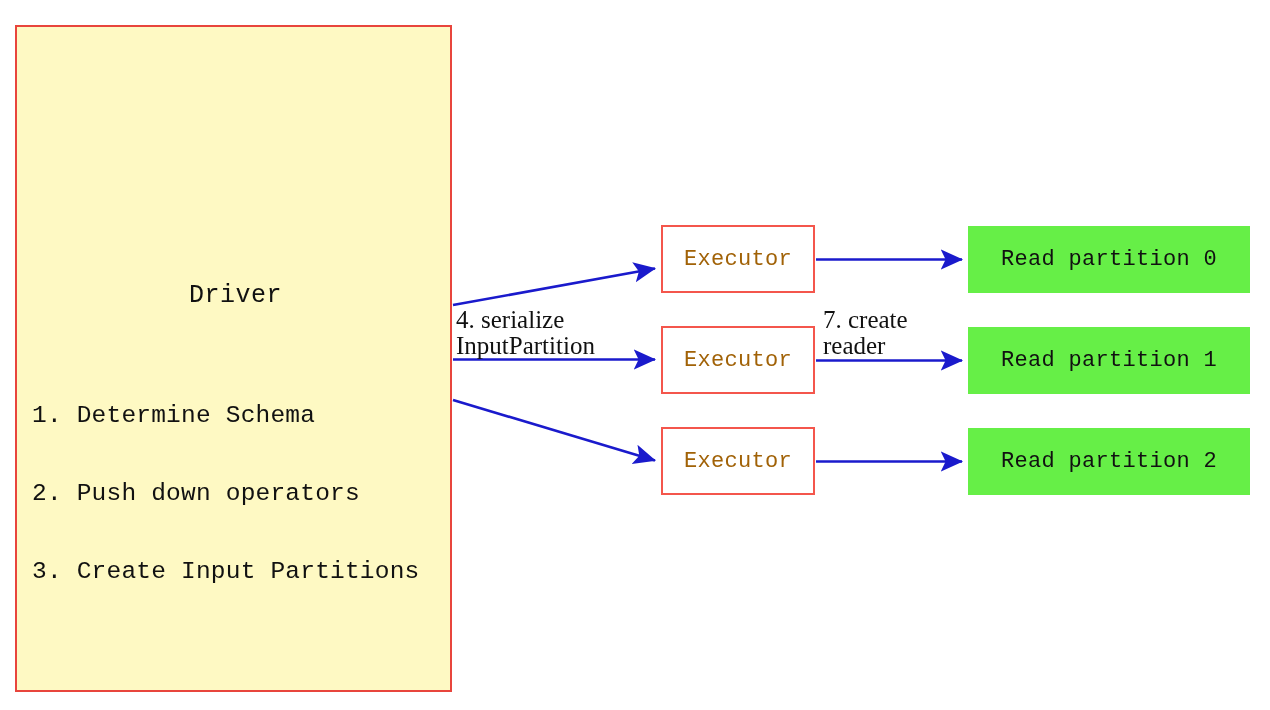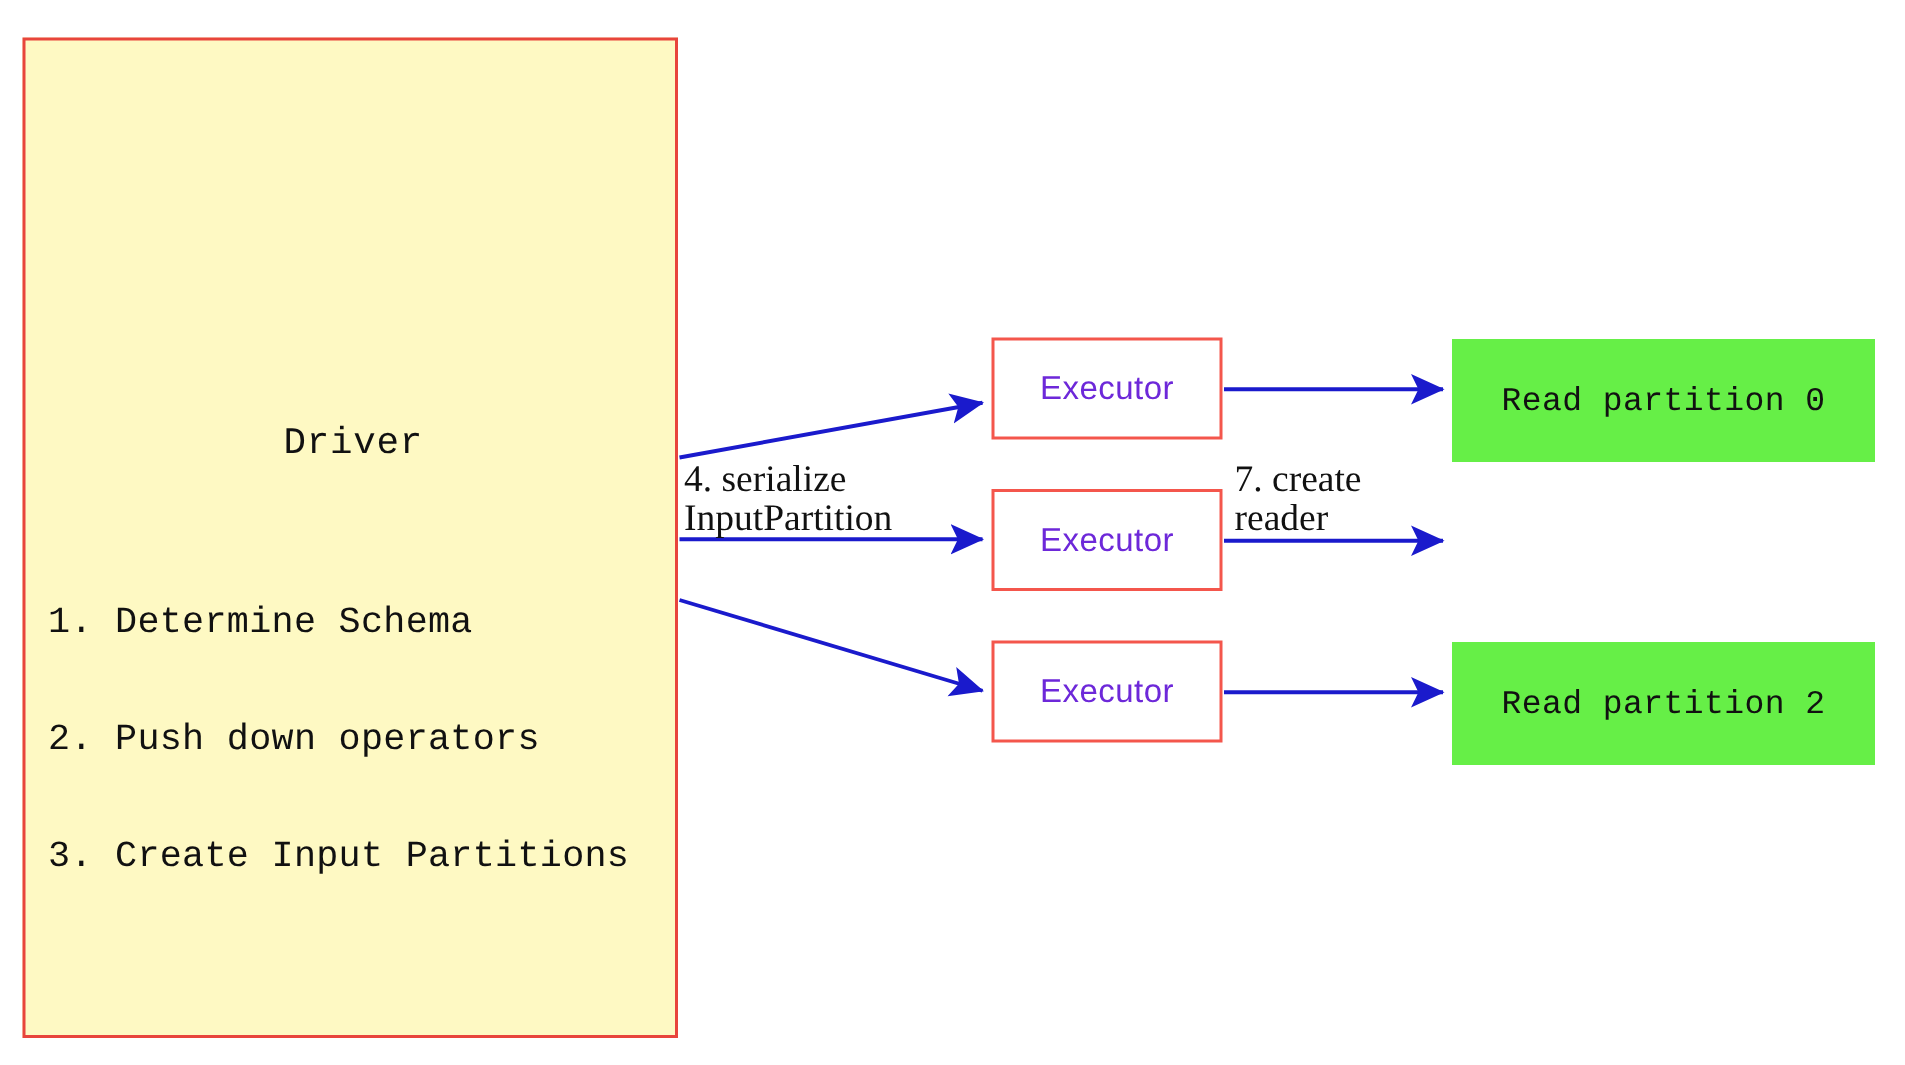--- a/index.html
+++ b/index.html
@@ -67,35 +67,35 @@
     width: 154px;
     height: 68px;
     border: 2px solid #f4564c;
     background: #ffffff;
     box-sizing: border-box;
     display: flex;
     align-items: center;
     justify-content: center;
   }
   .executor-label {
-    font-family: Liberation Sans, sans-serif;
+    font-family: Liberation Mono, monospace;
     font-size: 22px;
-    color: #6d28d9;
+    color: #a16207;
     letter-spacing: 0.3px;
   }
   .exec-0 { left: 661px; top: 225px; }
   .exec-1 { left: 661px; top: 326px; }
   .exec-2 { left: 661px; top: 427px; }
 
   
   .partition-box {
     position: absolute;
     left: 968px;
     width: 282px;
-    height: 82px;
+    height: 67px;
     background: #66ef47;
     box-sizing: border-box;
     display: flex;
     align-items: center;
     justify-content: center;
   }
   .partition-label {
     font-family: "Liberation Mono", "DejaVu Sans Mono", monospace;
     font-size: 22px;
     color: #111111;
@@ -165,20 +165,23 @@
   <div class="executor-box exec-1">
     <span class="executor-label">Executor</span>
   </div>
   <div class="executor-box exec-2">
     <span class="executor-label">Executor</span>
   </div>
 
   <div class="partition-box part-0">
     <span class="partition-label">Read partition 0</span>
   </div>
+  <div class="partition-box part-1">
+    <span class="partition-label">Read partition 1</span>
+  </div>
   <div class="partition-box part-2">
     <span class="partition-label">Read partition 2</span>
   </div>
 
   <div class="edge-label label-serialize">
     <div>4. serialize</div>
     <div>InputPartition</div>
   </div>
   <div class="edge-label label-create">
     <div>7. create</div>

